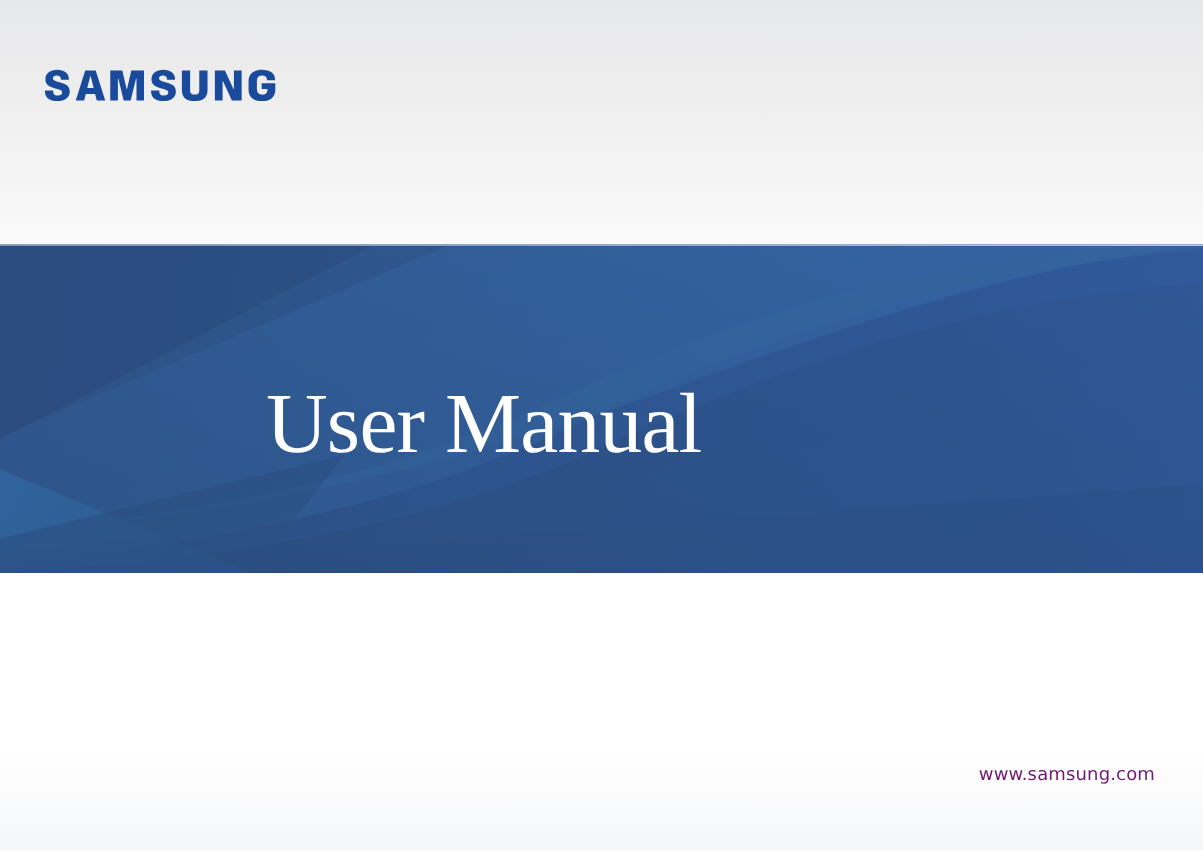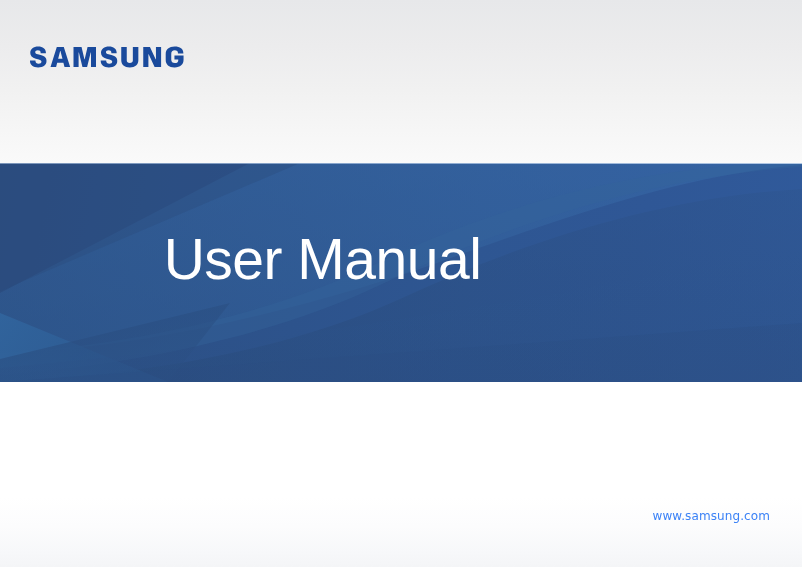--- a/index.html
+++ b/index.html
@@ -83,25 +83,25 @@
     background: linear-gradient(to right,
                 rgba(190,210,235,0.55) 0%,
                 rgba(175,198,228,0.70) 45%,
                 rgba(200,218,240,0.85) 100%);
     z-index: 4;
   }
 
   .hero-title {
     position: absolute;
     left: 0;
-    top: 224px;
+    top: 248px;
     width: 645px;
     text-align: center;
     color: #ffffff;
-    font-family: Liberation Sans, sans-serif;
+    font-family: Liberation Serif, serif;
     font-size: 57px;
     font-weight: 400;
     letter-spacing: -0.5px;
     line-height: 70px;
     white-space: nowrap;
     z-index: 5;
   }
 
   
   .footer-area {
@@ -115,21 +115,21 @@
                 #ffffff 62%,
                 #fcfcfd 78%,
                 #f7f8fa 92%,
                 #f4f5f7 100%);
   }
 
   .site-url {
     position: absolute;
     right: 32px;
     top: 509px;
-    color: #3b82f6;
+    color: #701a75;
     font-family: "DejaVu Sans", sans-serif;
     font-size: 12px;
     font-weight: 400;
     letter-spacing: 0.1px;
     white-space: nowrap;
   }
 </style>
 </head>
 <body>
 

